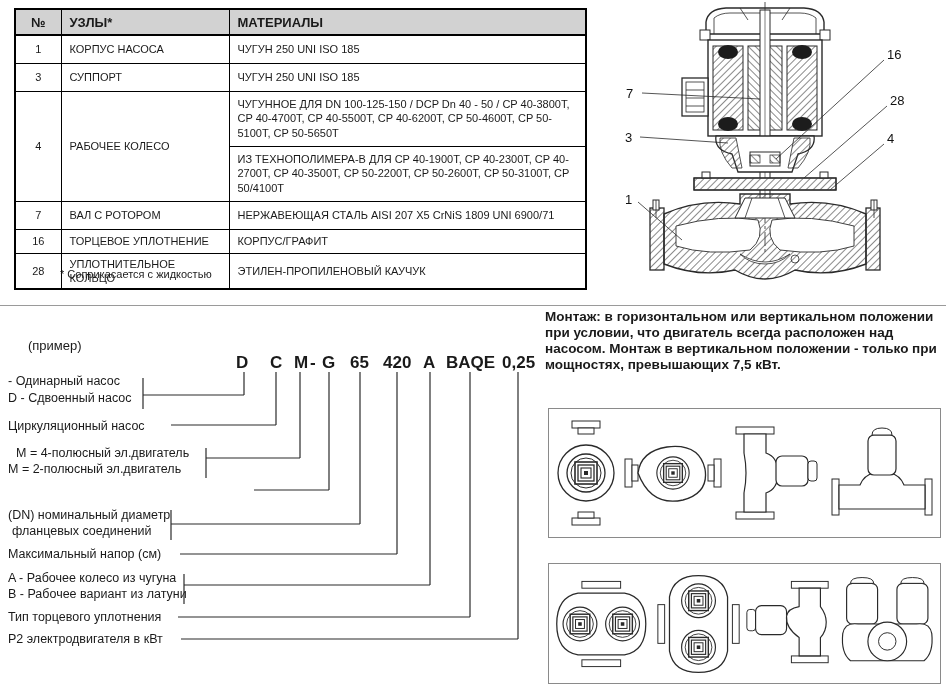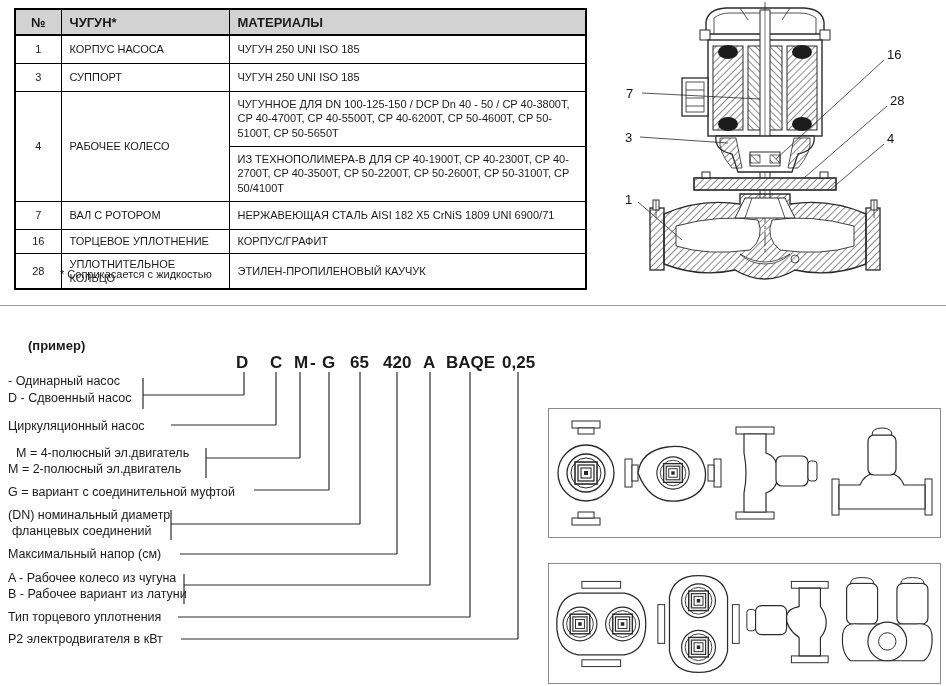--- a/index.html
+++ b/index.html
@@ -30,21 +30,21 @@
 
   .separator { position:absolute; left:0; top:305px; width:946px; height:0; border-top:1px solid #9a9a9a; }
 
   
   .pump-diagram { position:absolute; left:590px; top:2px; }
   .pump-diagram text { font-family:"Liberation Sans", sans-serif; font-size:13px; fill:#111; }
 
   
   .legend { position:absolute; left:8px; top:312px; width:537px; height:374px; }
   .legend-title { position:absolute; left:0; top:3px; font-size:17px; font-weight:bold; }
-  .legend-subtitle { position:absolute; left:20px; top:26px; font-size:13px; font-weight:bold; }
+  .legend-subtitle { position:absolute; left:20px; top:26px; font-size:13px; font-weight:normal; }
   .legend-token { position:absolute; top:41px; font-size:17px; font-weight:bold; white-space:nowrap; }
   .legend-label { position:absolute; font-size:12.5px; white-space:nowrap; }
   .legend-lines { position:absolute; left:0; top:0; width:537px; height:374px; }
   .legend-lines line { stroke:#2b2b2b; stroke-width:1.2; }
 
   
   .mounting-text { position:absolute; left:545px; top:309px; width:401px; font-size:13.5px; font-weight:bold; line-height:1.18; }
   .mount-box { position:absolute; left:548px; width:393px; border:1px solid #8a8a8a; background:#fff;
                display:flex; align-items:center; justify-content:space-evenly; }
   .mount-box-1 { top:408px; height:130px; }
@@ -75,21 +75,21 @@
         <rect x="-5" y="-5" width="10" height="10" fill="none" stroke="#2a2a2a" stroke-width="1.1"></rect>
         <rect x="-2" y="-2" width="4" height="4" fill="#2a2a2a"></rect>
       </g>
     </defs>
   </svg>
 
   <table class="parts-table">
     <tbody>
         <tr>
       <th class="c-num">№</th>
-      <th class="c-part">ЧУГУН*</th>
+      <th class="c-part">УЗЛЫ*</th>
       <th class="c-mat">МАТЕРИАЛЫ</th>
     </tr>
     <tr class="r-std">
       <td class="c-num">1</td>
       <td class="c-part">КОРПУС НАСОСА</td>
       <td class="c-mat">ЧУГУН 250 UNI ISO 185</td>
     </tr>
     <tr class="r-std">
       <td class="c-num">3</td>
       <td class="c-part">СУППОРТ</td>
@@ -99,21 +99,21 @@
       <td class="c-num" rowspan="2">4</td>
       <td class="c-part" rowspan="2">РАБОЧЕЕ КОЛЕСО</td>
       <td class="c-mat">ЧУГУННОЕ ДЛЯ DN 100-125-150 / DCP Dn 40 - 50 / CP 40-3800T, CP 40-4700T, CP 40-5500T, CP 40-6200T, CP 50-4600T, CP 50-5100T, CP 50-5650T</td>
     </tr>
     <tr class="r-tall">
       <td class="c-mat">ИЗ ТЕХНОПОЛИМЕРА-В ДЛЯ CP 40-1900T, CP 40-2300T, CP 40-2700T, CP 40-3500T, CP 50-2200T, CP 50-2600T, CP 50-3100T, CP 50/4100T</td>
     </tr>
     <tr class="r-std">
       <td class="c-num">7</td>
       <td class="c-part">ВАЛ С РОТОРОМ</td>
-      <td class="c-mat">НЕРЖАВЕЮЩАЯ СТАЛЬ AISI 182 X5 CrNiS 1809 UNI 6900/71</td>
+      <td class="c-mat">НЕРЖАВЕЮЩАЯ СТАЛЬ AISI 207 X5 CrNiS 1809 UNI 6900/71</td>
     </tr>
     <tr class="r-sm">
       <td class="c-num">16</td>
       <td class="c-part">ТОРЦЕВОЕ УПЛОТНЕНИЕ</td>
       <td class="c-mat">КОРПУС/ГРАФИТ</td>
     </tr>
     <tr class="r-xs">
       <td class="c-num">28</td>
       <td class="c-part">УПЛОТНИТЕЛЬНОЕ КОЛЬЦО</td>
       <td class="c-mat">ЭТИЛЕН-ПРОПИЛЕНОВЫЙ КАУЧУК</td>
@@ -213,21 +213,20 @@
     <span class="legend-token" style="left:375px">420</span>
     <span class="legend-token" style="left:415px">A</span>
     <span class="legend-token" style="left:438px">BAQE</span>
     <span class="legend-token" style="left:494px">0,25</span>
 
     <div class="legend-label" style="left:0;top:62px">- Одинарный насос</div>
     <div class="legend-label" style="left:0;top:79px">D - Сдвоенный насос</div>
     <div class="legend-label" style="left:0;top:107px">Циркуляционный насос</div>
     <div class="legend-label" style="left:8px;top:134px">M = 4-полюсный эл.двигатель</div>
     <div class="legend-label" style="left:0;top:150px">M = 2-полюсный эл.двигатель</div>
-    <div class="legend-label" style="left:0;top:173px">G = вариант с соединительной муфтой</div>
     <div class="legend-label" style="left:0;top:196px">(DN) номинальный диаметр</div>
     <div class="legend-label" style="left:4px;top:212px">фланцевых соединений</div>
     <div class="legend-label" style="left:0;top:235px">Максимальный напор (см)</div>
     <div class="legend-label" style="left:0;top:259px">A - Рабочее колесо из чугуна</div>
     <div class="legend-label" style="left:0;top:275px">B - Рабочее вариант из латуни</div>
     <div class="legend-label" style="left:0;top:298px">Тип торцевого уплотнения</div>
     <div class="legend-label" style="left:0;top:320px">P2 электродвигателя в кВт</div>
 
     <svg class="legend-lines" viewBox="0 0 537 374">
 
@@ -257,20 +256,21 @@
         <line x1="422" y1="273" x2="422" y2="60"></line>
 
       <line x1="170" y1="305" x2="462" y2="305"></line>
         <line x1="462" y1="305" x2="462" y2="60"></line>
 
       <line x1="173" y1="327" x2="510" y2="327"></line>
         <line x1="510" y1="327" x2="510" y2="60"></line>
     </svg>
   </div>
 
+  <div class="mounting-text">Монтаж: в горизонтальном или вертикальном положении при условии, что двигатель всегда расположен над насосом. Монтаж в вертикальном положении - только при мощностях, превышающих 7,5 кВт.</div>
 
   <div class="mount-box mount-box-1">
 
     <svg width="62" height="108" viewBox="0 0 62 108">
       <rect class="tech" x="17" y="2" width="28" height="7"></rect>
       <rect class="tech" x="23" y="9" width="16" height="6"></rect>
       <rect class="tech" x="17" y="99" width="28" height="7"></rect>
       <rect class="tech" x="23" y="93" width="16" height="6"></rect>
       <circle class="tech" stroke-width="1.3" cx="31" cy="54" r="28"></circle>
       <g transform="translate(31,54)">

